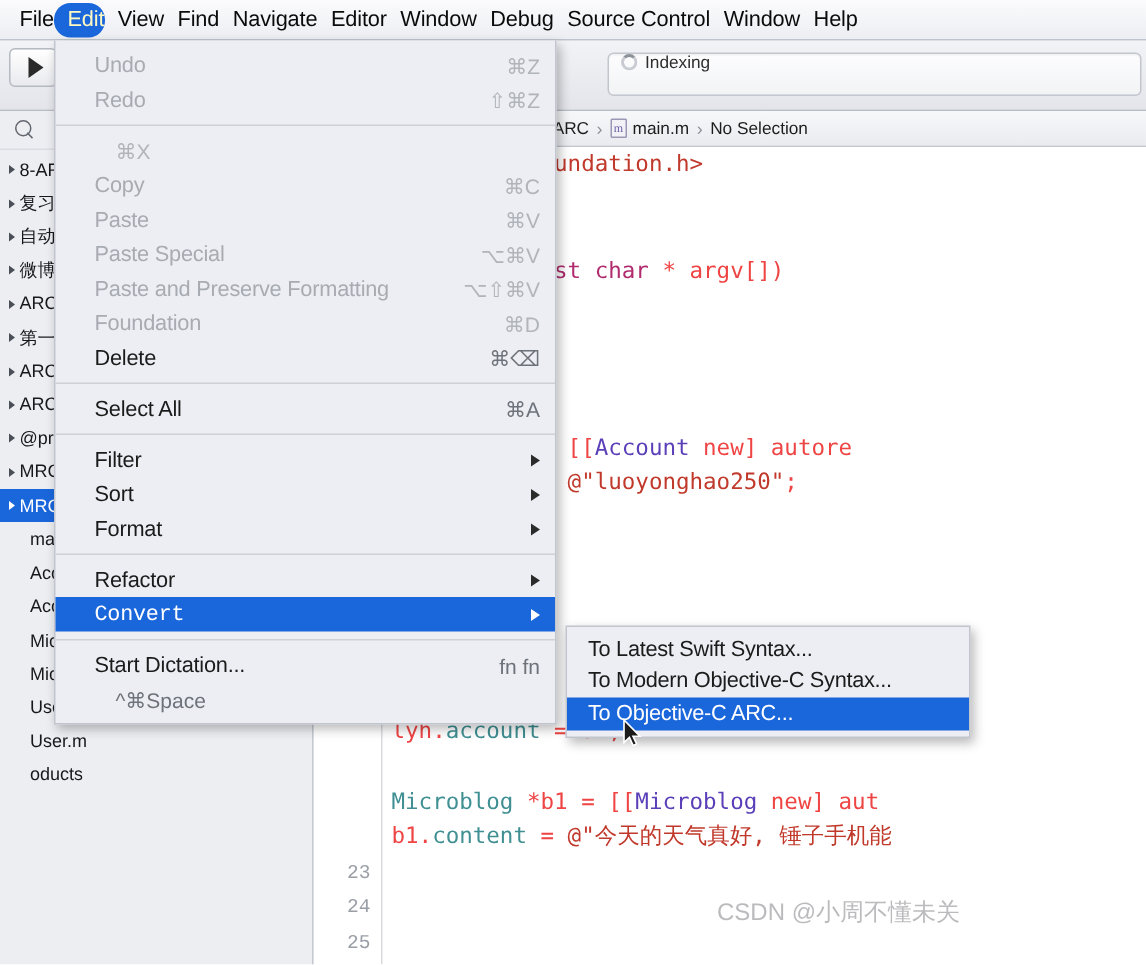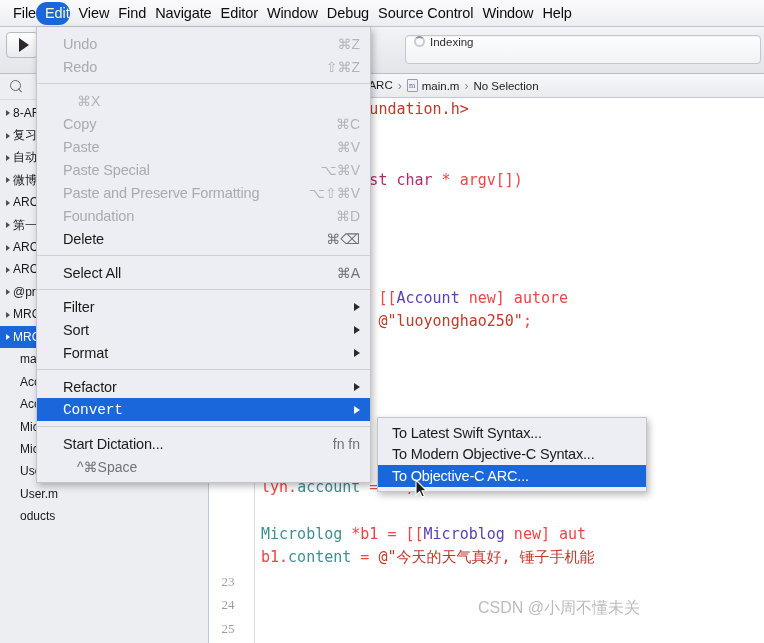--- a/index.html
+++ b/index.html
@@ -130,23 +130,23 @@
   .editor {
     position: absolute; left: 209px; top: 98px; width: 555px; height: 545px;
     background: #ffffff; overflow: hidden;
     z-index: 5;
   }
   .gutter {
     position: absolute; left: 0; top: 0; width: 46px; height: 545px;
     background: #ffffff; border-right: 1px solid #d8dade;
   }
   .gutter .ln {
-    height: 23.6px; line-height: 23.6px; text-align: center;
+    height: 23.6px; line-height: 23.6px; text-align: right;
     padding-right: 7px; color: #9a9ea6; font-size: 13px;
-    font-family: Liberation Serif, serif;
+    font-family: Liberation Mono, monospace;
   }
   .code {
     position: absolute; left: 46px; top: 0; width: 509px; height: 545px;
     font-family: "DejaVu Sans Mono", monospace;
     font-size: 15px; white-space: pre;
   }
   .code .cl { height: 23.6px; line-height: 23.6px; padding-left: 6px; }
   .kw   { color: #b02c6e; }
   .str  { color: #c0392b; }
   .cmt  { color: #3f8a3f; }

